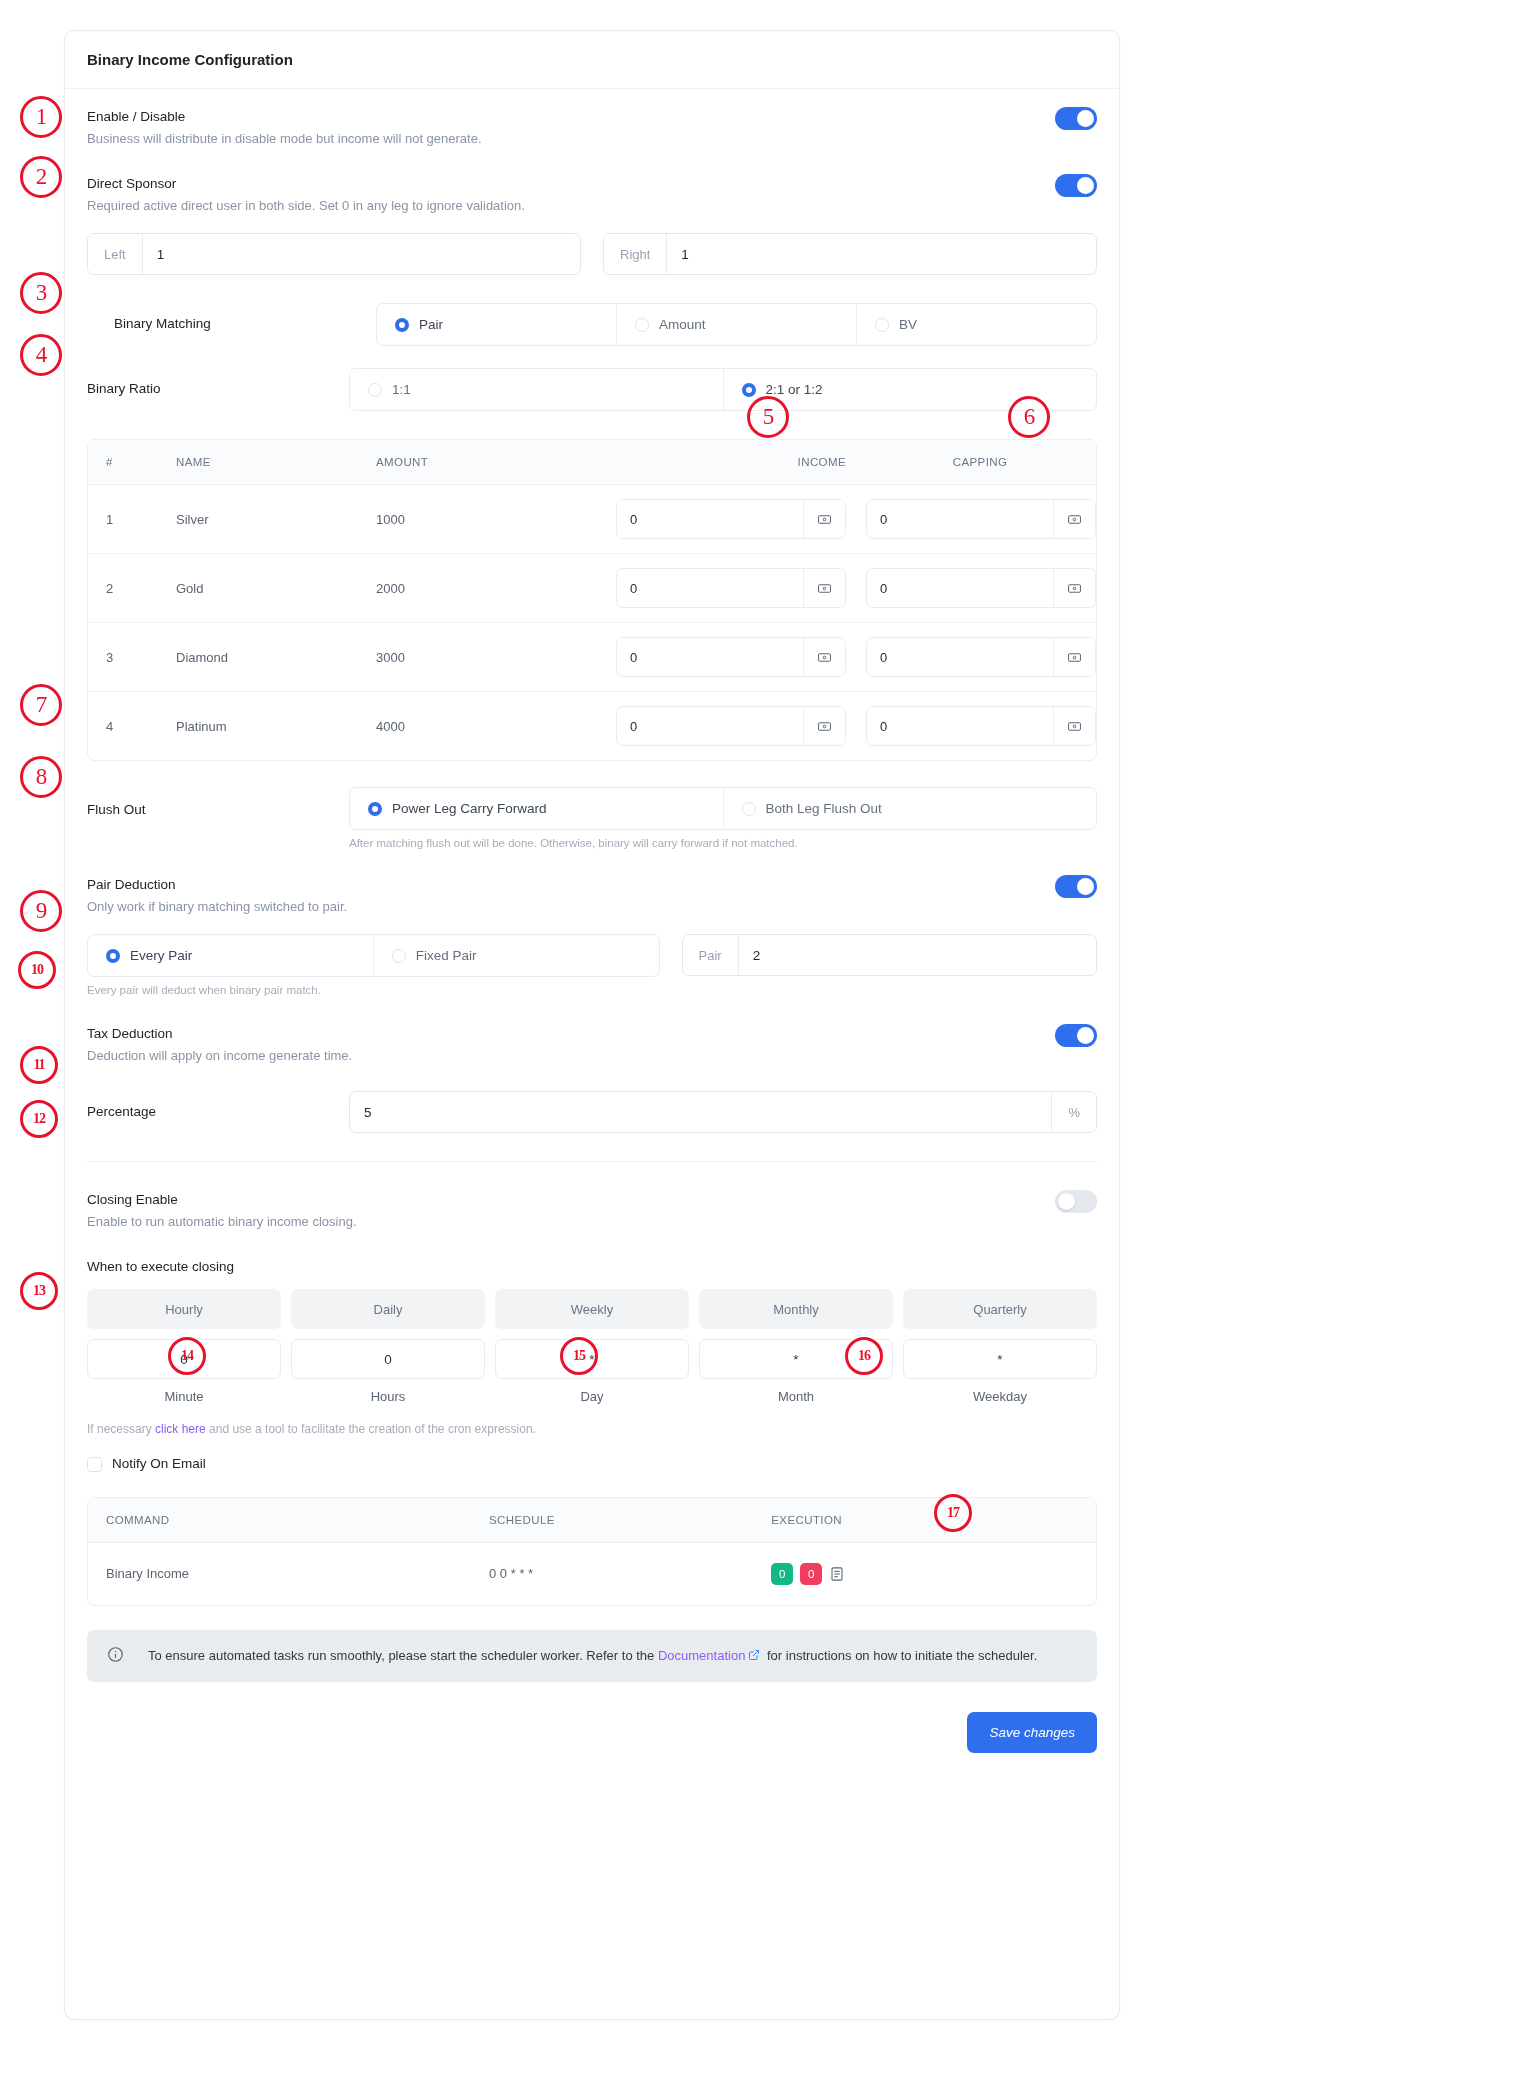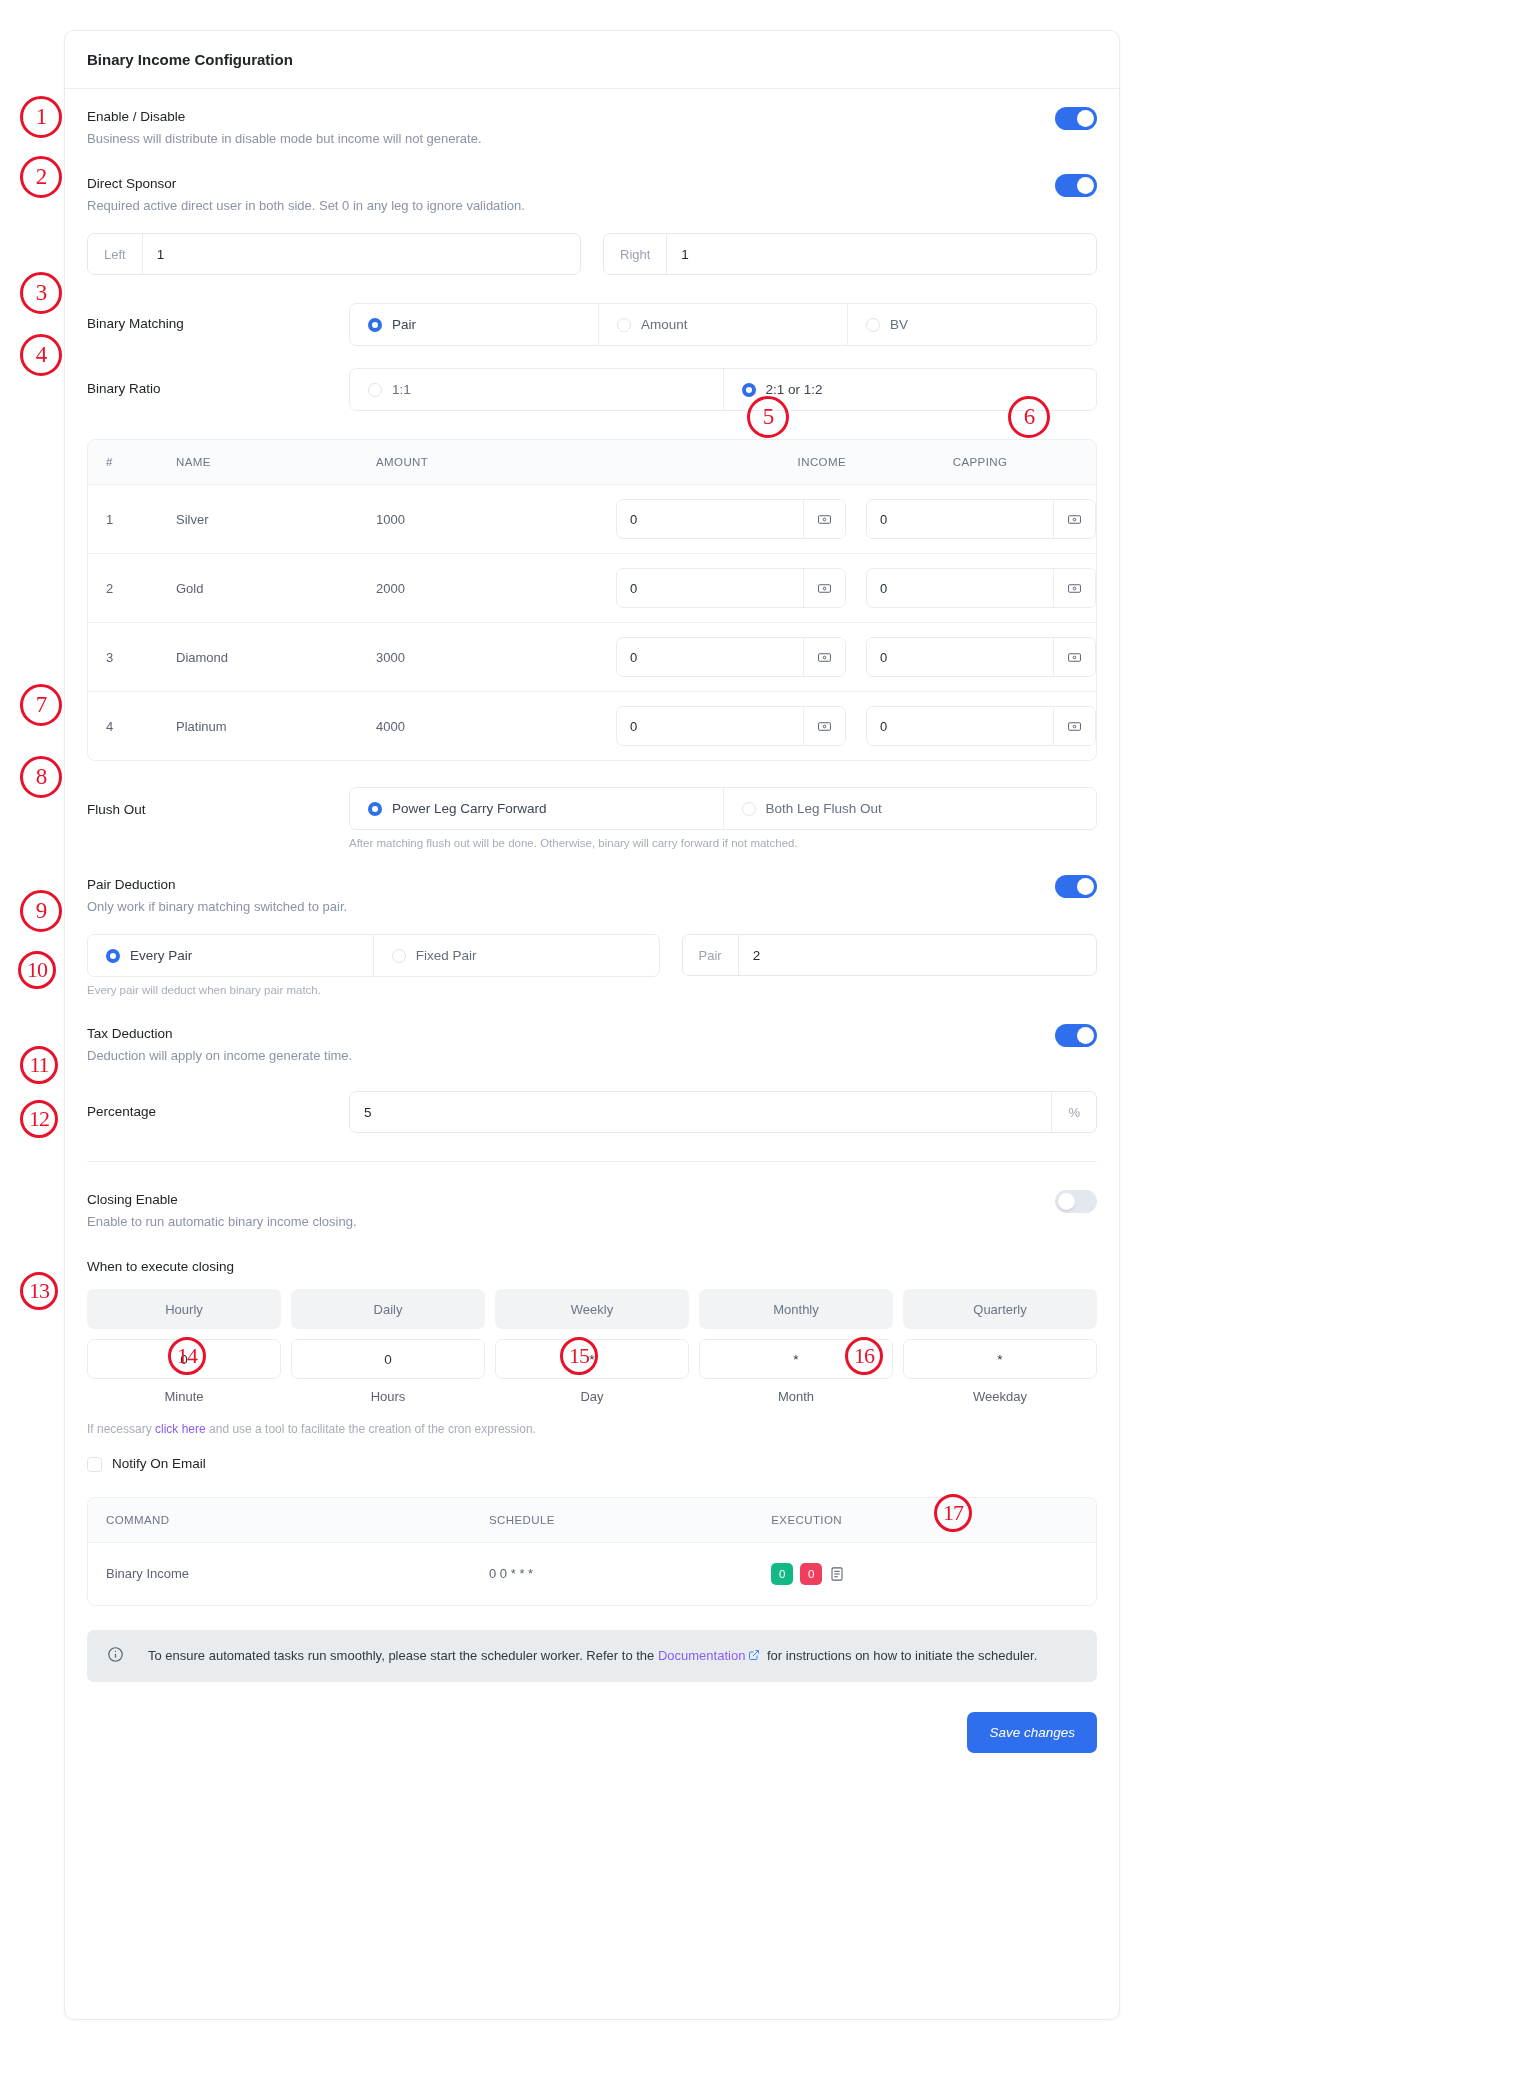--- a/index.html
+++ b/index.html
@@ -13,21 +13,21 @@
 
   
   .anno {
     position: absolute; width: 42px; height: 42px; border-radius: 50%;
     border: 3px solid #e8132b; color: #e8132b;
     font-size: 23px; font-weight: 400;
     display: flex; align-items: center; justify-content: center;
     background: transparent; z-index: 50; font-family: "Liberation Serif", serif;
     letter-spacing: -1px;
   }
-  .anno.sm { width: 38px; height: 38px; font-size: 22px; }
+  .anno.sm { width: 38px; height: 38px; font-size: 14px; font-weight: bold; }
 
   
   .card {
     position: absolute; left: 64px; top: 30px; width: 1056px; min-height: 1990px;
     background: #fff; border: 1px solid #e9ecef; border-radius: 10px;
     box-shadow: 0 1px 3px rgba(0,0,0,.035);
   }
   .card-header {
     padding: 20px 22px; border-bottom: 1px solid #eceef1;
   }
@@ -200,21 +200,21 @@
         <div class="inp-group" style="flex:1;">
           <div class="inp-addon">Left</div>
           <div class="inp-val">1</div>
         </div>
         <div class="inp-group" style="flex:1;">
           <div class="inp-addon">Right</div>
           <div class="inp-val">1</div>
         </div>
       </div>
 
-      <div style="display:flex; align-items:center; margin-top:28px;">
+      <div style="display:flex; align-items:center; margin-top:28px;margin-left:27px;">
         <div class="lbl" style="width:262px;">Binary Matching</div>
         <div class="seg" style="flex:1;" id="seg-binary-matching">
             <div class="seg-item active">
               <span class="radio on"></span>
               <span>Pair</span>
             </div>
             <div class="seg-item">
               <span class="radio"></span>
               <span>Amount</span>
             </div>

